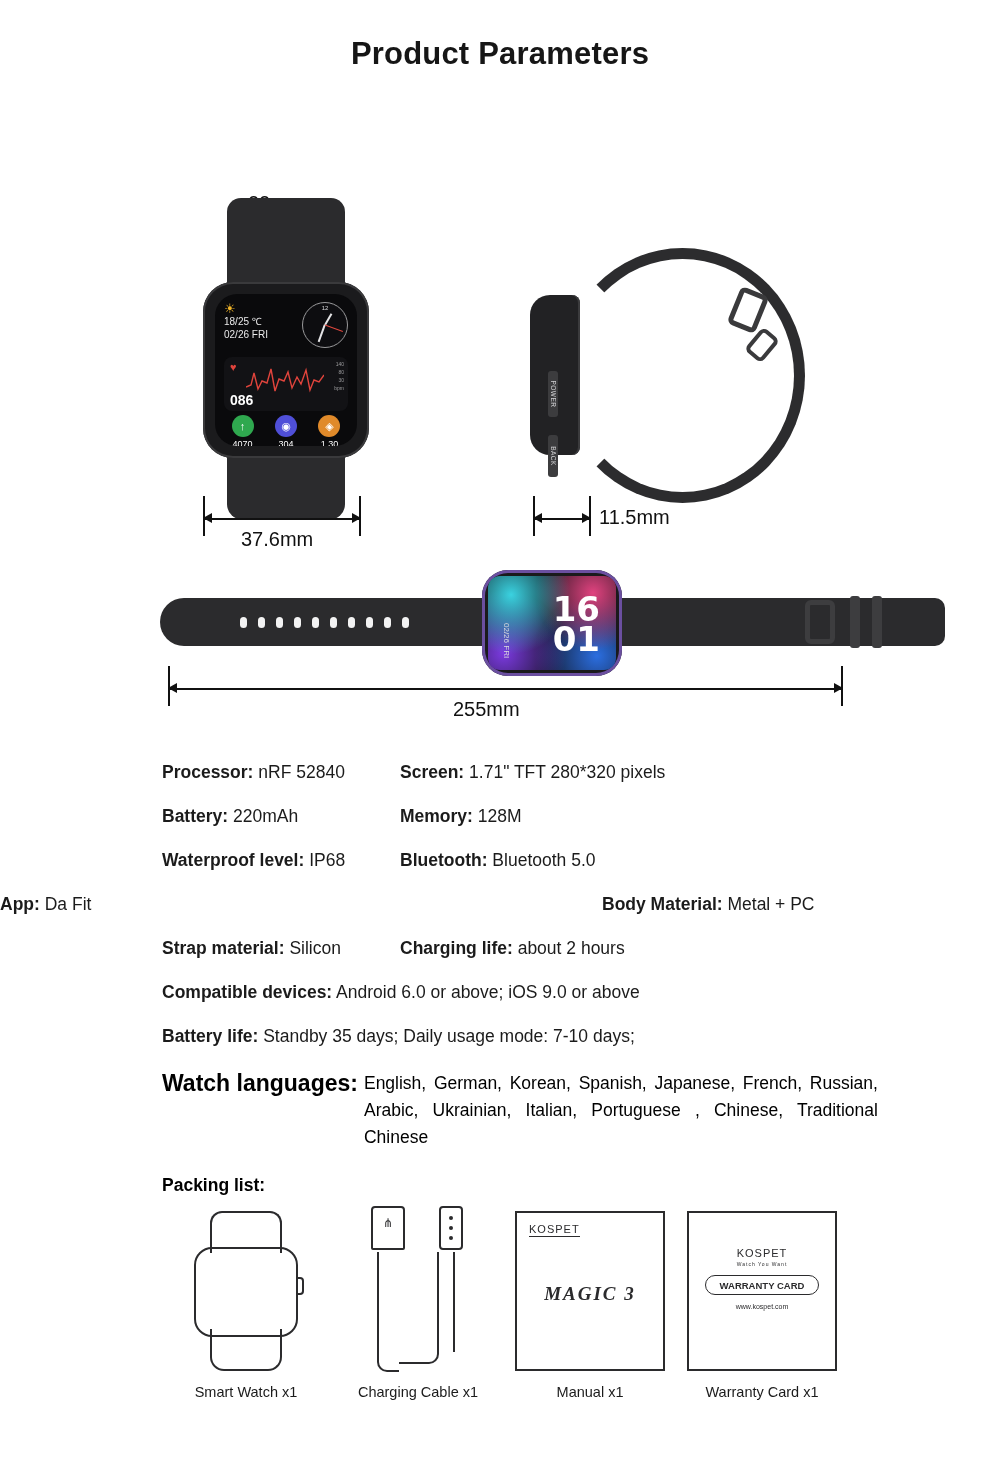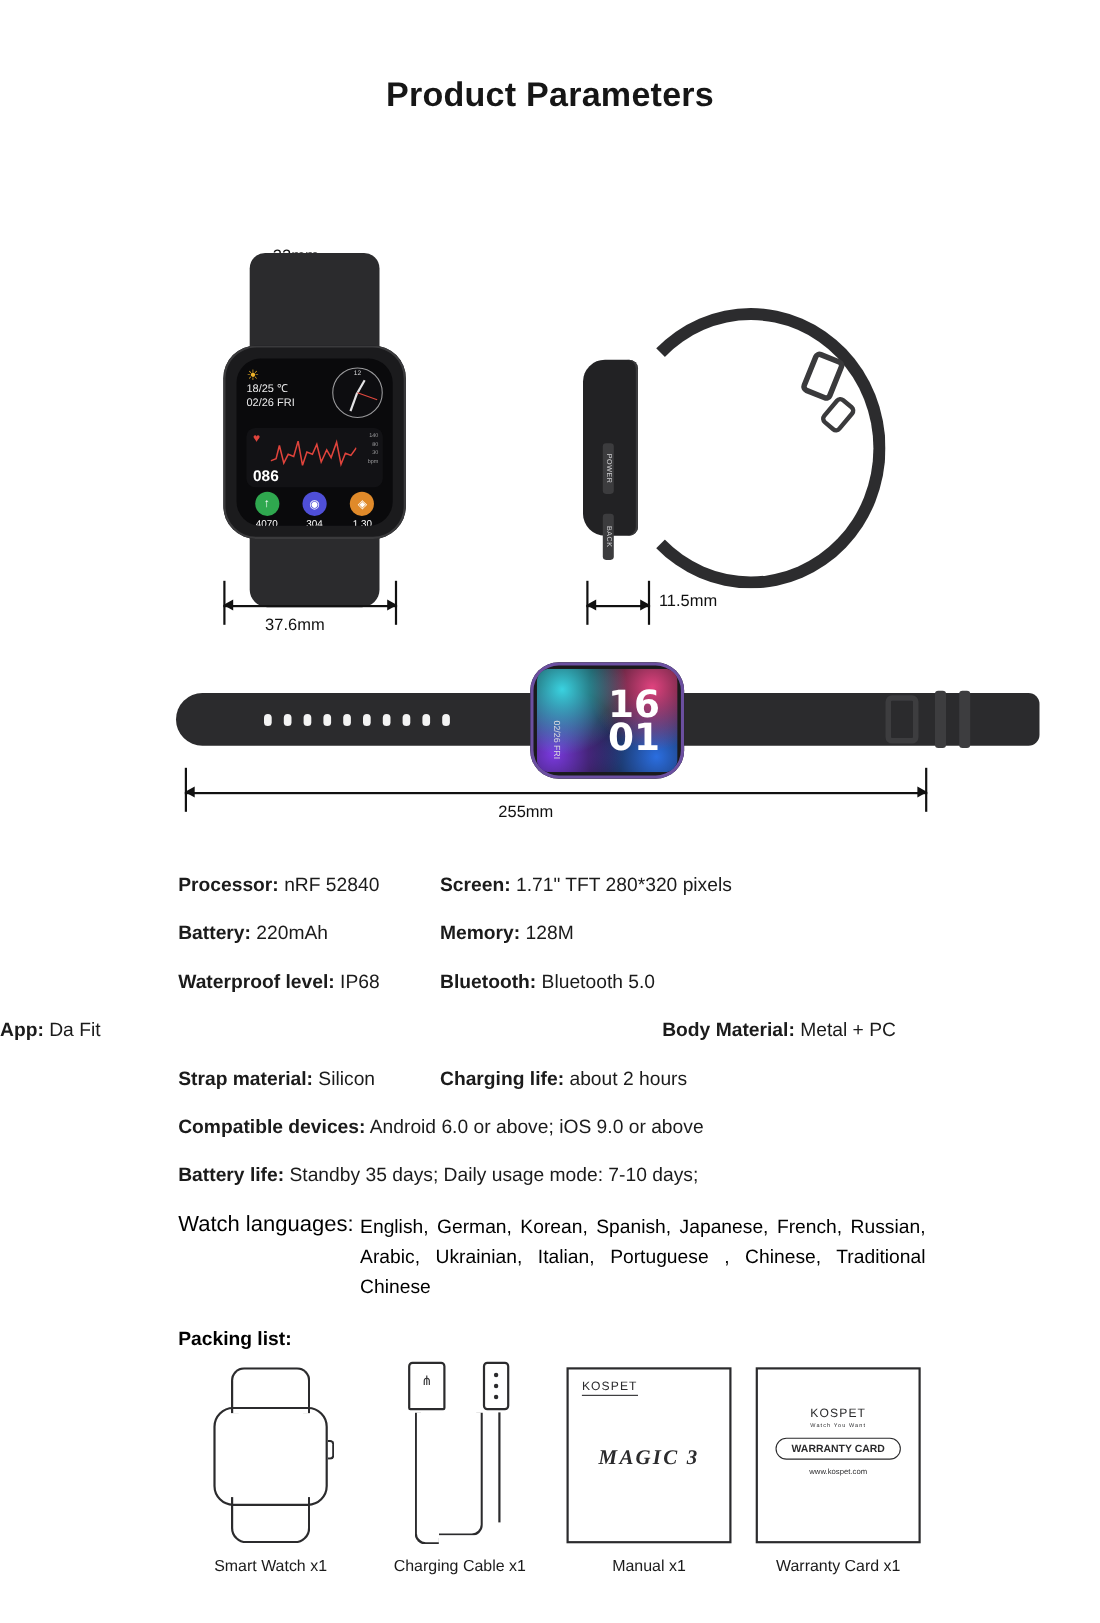--- a/index.html
+++ b/index.html
@@ -13,21 +13,21 @@
     width: 1000px;
     height: 1475px;
     background: #ffffff;
     overflow: hidden;
   }
   .title {
     text-align: center;
     font-size: 31px;
     font-weight: bold;
     color: #161616;
-    padding-top: 68px;
+    padding-top: 36px;
     letter-spacing: 0.2px;
   }
 
   
   .diagram {
     position: relative;
     width: 1000px;
     height: 560px;
   }
 
@@ -105,21 +105,21 @@
     border: 5px solid #3a3a3c; border-radius: 6px; transform: rotate(22deg);
   }
   .buckle2 {
     position: absolute; left: 246px; top: 88px; width: 22px; height: 30px;
     border: 4px solid #3a3a3c; border-radius: 6px; transform: rotate(40deg);
   }
 
   
   .dim { position: absolute; color: #111; }
   .dim .line { position: absolute; background: #111; }
-  .dim .lbl { position: absolute; font-size: 15px; color: #111; white-space: nowrap; }
+  .dim .lbl { position: absolute; font-size: 20px; color: #111; white-space: nowrap; }
   .arrow { position: absolute; width: 0; height: 0; }
 
   
   .long-wrap { position: absolute; left: 160px; top: 490px; width: 690px; height: 120px; }
   .long-left {
     position: absolute; left: 0; top: 36px; width: 330px; height: 48px;
     background: #2b2b2d; border-radius: 24px 6px 6px 24px;
   }
   .long-right {
     position: absolute; left: 455px; top: 36px; width: 330px; height: 48px;
@@ -157,21 +157,21 @@
 
   
   .specs { position: relative; margin: 0 auto; width: 1000px; padding: 0 0 0 0; }
   .spec-row { display: flex; margin-bottom: 23px; }
   .spec-col { width: 400px; padding-left: 162px; }
   .spec-col.right { width: 440px; padding-left: 0; }
   .spec { font-size: 17.5px; color: #1b1b1b; }
   .spec b { font-weight: bold; }
   .spec-wide { padding-left: 162px; font-size: 17.5px; color: #1b1b1b; margin-bottom: 23px; }
   .langs { display: flex; padding-left: 162px; margin-bottom: 6px; }
-  .langs .lbl2 { font-weight: normal; font-size: 20px; white-space: nowrap; }
+  .langs .lbl2 { font-weight: bold; font-size: 23px; white-space: nowrap; }
   .langs .vals { font-size: 17.5px; width: 520px; text-align: justify; line-height: 27px; padding-left: 6px; }
 
   
   .packing-title { padding-left: 162px; font-weight: bold; font-size: 17.5px; margin-top: 24px; }
   .packing { display: flex; padding-left: 160px; margin-top: 10px; gap: 0; }
   .pk { width: 172px; text-align: center; }
   .pk .box { height: 170px; display: flex; align-items: center; justify-content: center; position: relative; }
   .pk .cap { font-size: 14.5px; color: #1b1b1b; margin-top: 8px; }
 
   .pk-watch { position: relative; width: 112px; height: 160px; }

